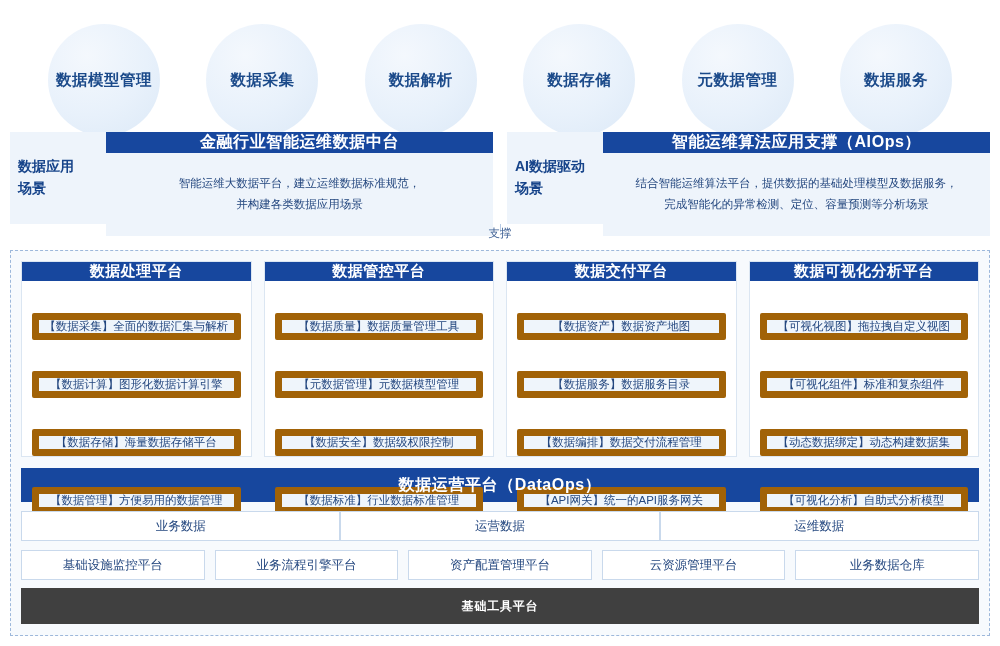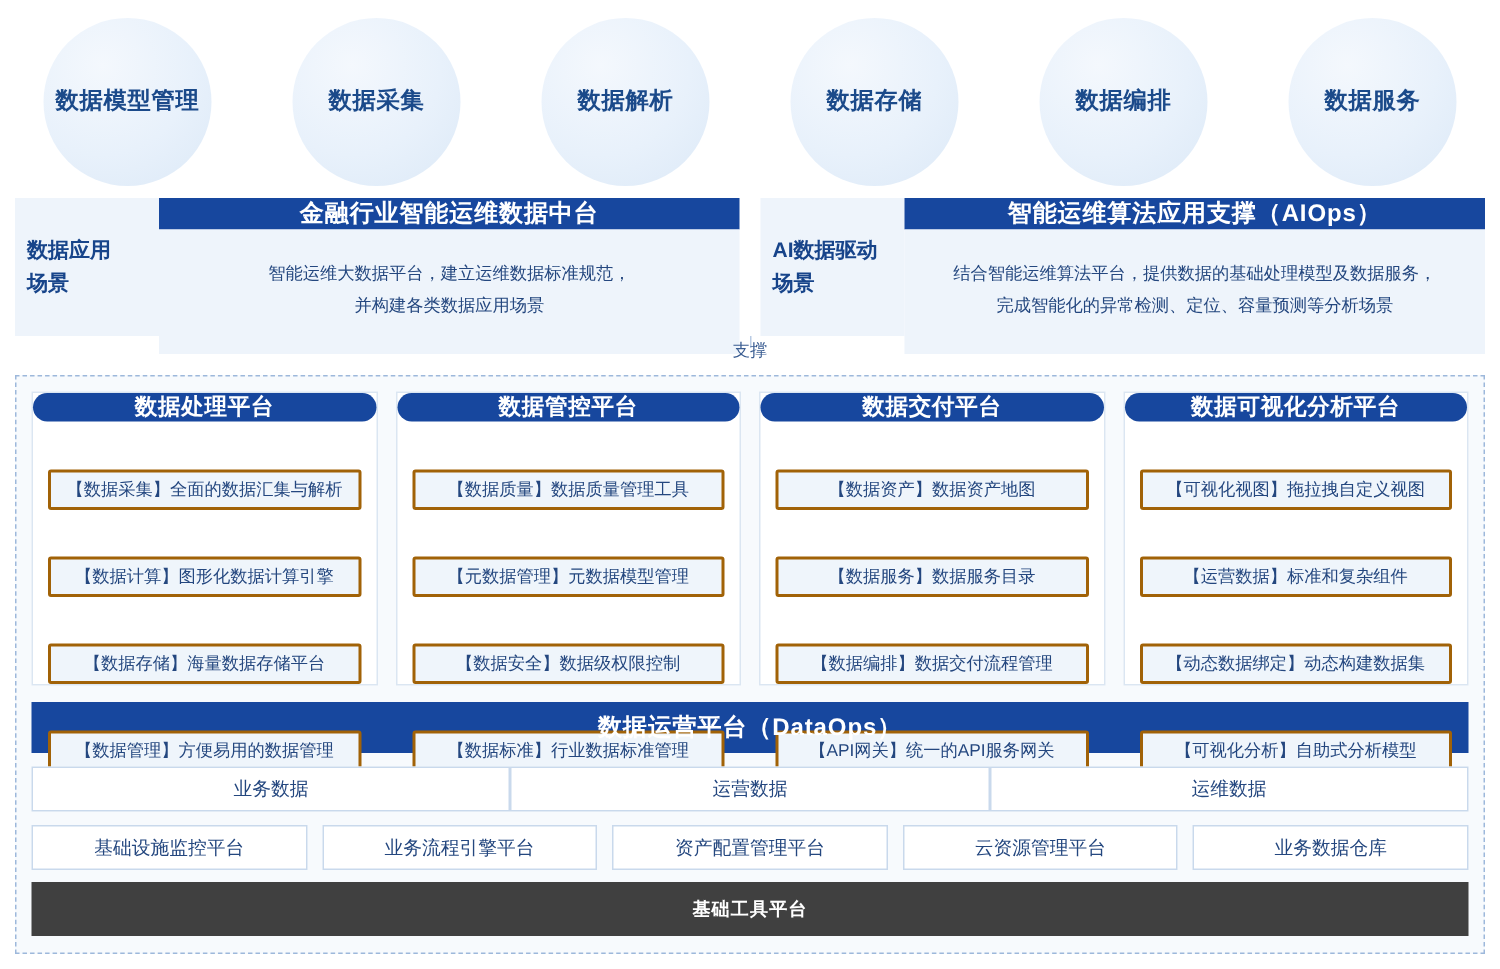--- a/index.html
+++ b/index.html
@@ -9,25 +9,25 @@
     background:#ffffff;
     font-family:"Liberation Sans","DejaVu Sans",sans-serif;
     color:#1a3a6b;
     position:relative;
     overflow:hidden;
   }
 
   
   .bubbles {
     position:absolute;
-    top:12px; left:0; width:1000px; height:112px;
+    top:24px; left:0; width:1000px; height:112px;
     display:flex;
     justify-content:space-between;
     align-items:center;
-    padding:0 29px;
+    padding:0 48px;
   }
   .bubble {
     width:112px; height:112px;
     border-radius:50%;
     background:radial-gradient(circle at 35% 28%, #f4f8fd 0%, #e8f1fb 55%, #dce9f7 100%);
     display:flex; align-items:center; justify-content:center;
     text-align:center;
     font-size:15.5px;
     font-weight:bold;
     color:#1b4a8a;
@@ -120,32 +120,31 @@
     display:flex; flex-direction:column;
   }
   .card-head {
     height:34px;
     background:#17479e;
     color:#fff;
     font-size:15px;
     font-weight:bold;
     display:flex; align-items:center; justify-content:center;
     letter-spacing:0.5px;
-    border-radius:12px;
   }
   .card-body {
     flex:1 1 auto;
     padding:9px 10px;
     display:flex; flex-direction:column;
     gap:8px;
   }
   .item {
     height:27px;
     background:#eff5fb;
-    border:2px solid #a16207;
+    border:7px solid #a16207;
     border-radius:2px;
     font-size:11.5px;
     color:#24477f;
     display:flex; align-items:center; justify-content:center;
     white-space:nowrap;
     overflow:hidden;
     margin-top:23px;
   }
 
   
@@ -206,21 +205,21 @@
   <div class="bubble">
     <span>数据采集</span>
   </div>
   <div class="bubble">
     <span>数据解析</span>
   </div>
   <div class="bubble">
     <span>数据存储</span>
   </div>
   <div class="bubble">
-    <span>数据编排</span>
+    <span>元数据管理</span>
   </div>
   <div class="bubble">
     <span>数据服务</span>
   </div>
 </div>
 
 <div class="scenario-row">
 
   <div class="scenario">
     <div class="scen-label">
@@ -286,21 +285,21 @@
         <div class="item">【数据服务】数据服务目录</div>
         <div class="item">【数据编排】数据交付流程管理</div>
         <div class="item">【API网关】统一的API服务网关</div>
       </div>
     </div>
 
     <div class="card">
       <div class="card-head">数据可视化分析平台</div>
       <div class="card-body">
         <div class="item">【可视化视图】拖拉拽自定义视图</div>
-        <div class="item">【运营数据】标准和复杂组件</div>
+        <div class="item">【可视化组件】标准和复杂组件</div>
         <div class="item">【动态数据绑定】动态构建数据集</div>
         <div class="item">【可视化分析】自助式分析模型</div>
       </div>
     </div>
 
   </div>
 
   <div class="dataops-title">数据运营平台（DataOps）</div>
 
   <div class="row-3">

